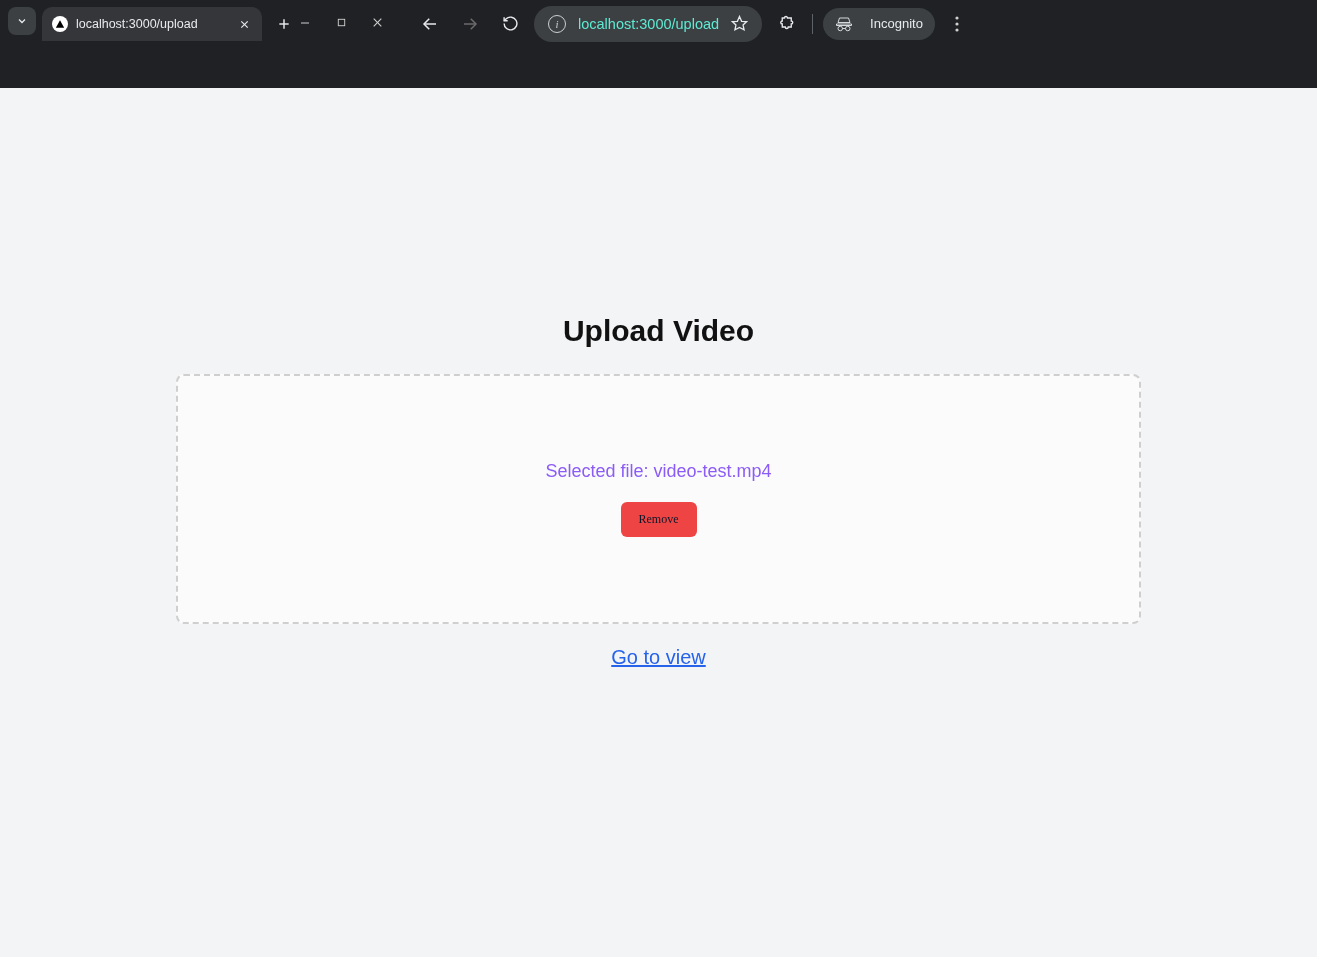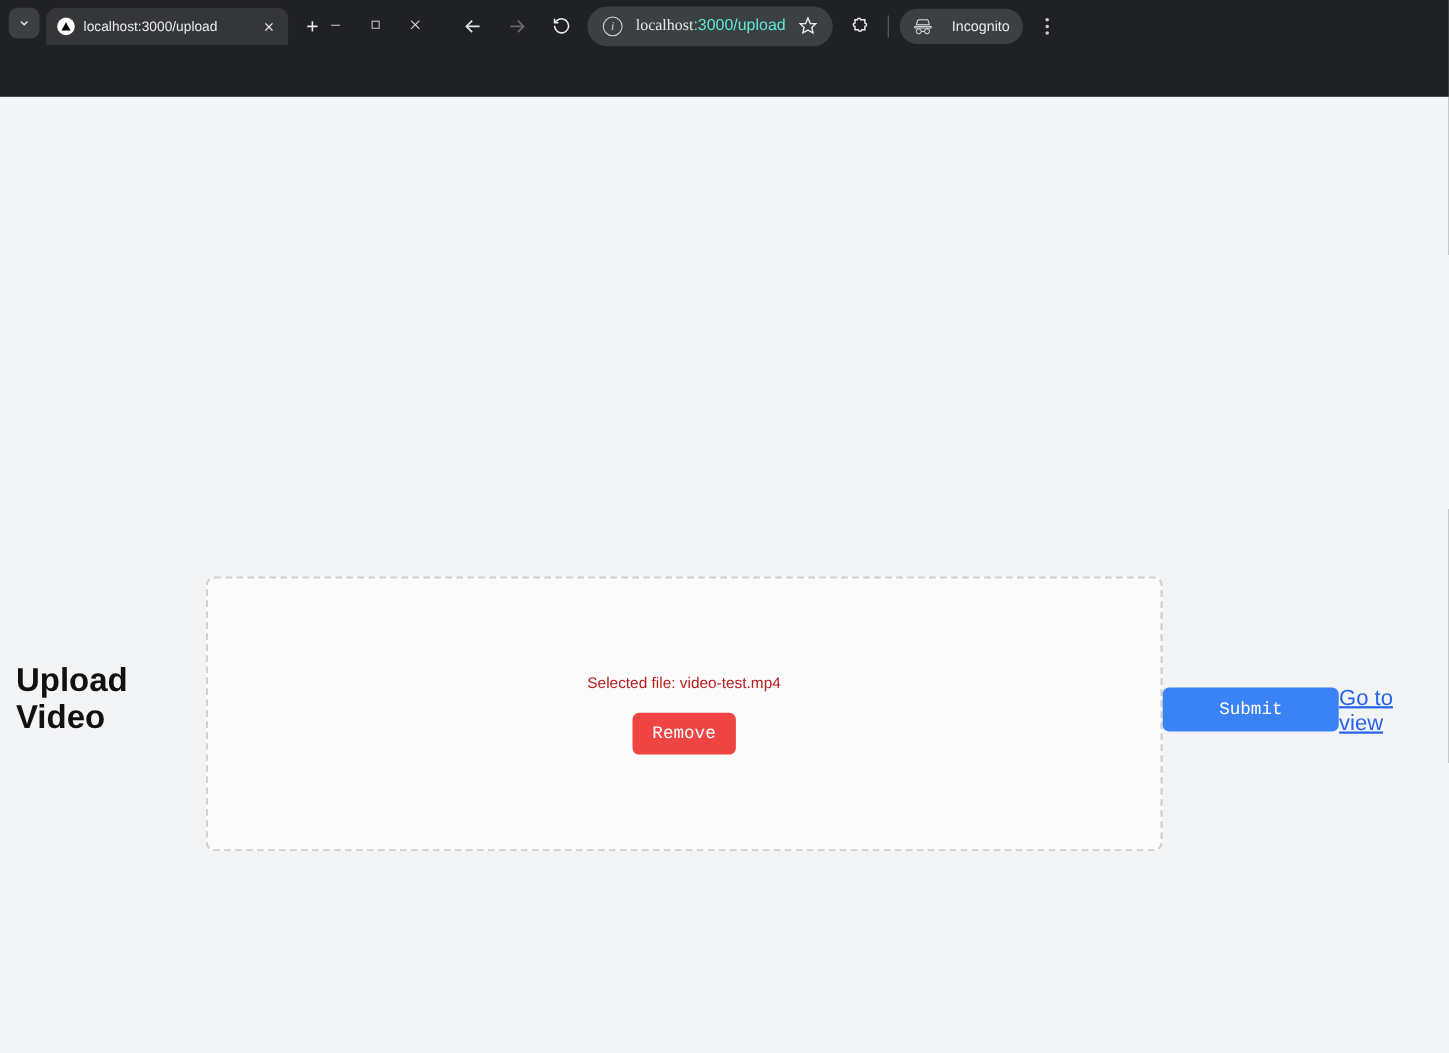--- a/index.html
+++ b/index.html
@@ -17,35 +17,35 @@
   .newtab { width: 28px; height: 28px; margin: 0 0 3px 8px; display:flex; align-items:center; justify-content:center; color:#e8eaed; font-size:18px; }
   .window-controls { margin-left: auto; display: flex; gap: 22px; padding: 0 20px 12px 0; color:#cfcfcf; }
   .window-controls span { width: 14px; text-align:center; font-size:14px; display:inline-flex; align-items:center; justify-content:center;}
 
   .toolbar { height: 47px; display: flex; align-items: center; padding: 0 10px; gap: 8px; }
   .nav-btn { width: 32px; height: 32px; display:flex; align-items:center; justify-content:center; color:#cfcfcf; border-radius:50%; }
   .nav-btn.disabled { color:#6b6b6b; }
   .addr { flex: 1; height: 36px; background: #3c4043; border-radius: 18px; display:flex; align-items:center; padding: 0 14px; color:#e8eaed; gap:12px; }
   .addr .info-icon { width:18px; height:18px; border:1.5px solid #cfcfcf; border-radius:50%; display:flex; align-items:center; justify-content:center; font-size:11px; color:#cfcfcf; font-family: Georgia, serif; font-style: italic;}
   .addr .url { font-size: 14.5px; white-space: nowrap; }
-  .addr .url .host { color:#e5e5e5;font-family:Liberation Serif, serif; }
+  .addr .url .host { color:#5eead4; }
   .addr .url .rest { color:#5eead4; }
   .addr .star { margin-left:auto; color:#cfcfcf; font-size:16px; }
   .ext-btn { width: 32px; height: 32px; display:flex; align-items:center; justify-content:center; color:#cfcfcf; }
   .divider { width:1px; height:20px; background:#5f6368; margin:0 2px; }
   .incog-chip { height: 32px; background:#3c4043; border-radius:16px; display:flex; align-items:center; padding:0 12px; gap:17px; color:#e8eaed; font-size:13px; }
   .kebab { width: 28px; height: 32px; display:flex; align-items:center; justify-content:center; color:#cfcfcf; font-size:18px; letter-spacing:0; }
 
   
   .viewport { position: absolute; top: 88px; left: 0; right: 0; bottom: 0; background: #f3f4f6; display:flex; justify-content:center;}
-  .page { width: 100%; max-width: 1288px; padding-top: 226px; display:flex; align-items:center; }
+  .page { width: 100%; max-width: 1288px; padding-top: 226px; display:flex; flex-direction:column; align-items:center; }
   .page h1 { font-size: 30px; font-weight: 700; color:#111; }
   .dropzone { margin-top: 26px; width: 965px; height: 250px; border: 2px dashed #cfcfcf; border-radius: 8px; background:#fbfbfc; display:flex; flex-direction:column; align-items:center; justify-content:center; gap:20px; }
-  .selected { color:#b91c1c; font-size: 14px; }
-  .btn { border:none; border-radius:6px; color:#ffffff; font-size:16px; padding:10px 18px; cursor:pointer; font-family:Liberation Mono, monospace; }
+  .selected { color:#8b5cf6; font-size: 18px; }
+  .btn { border:none; border-radius:6px; color:#0f172a; font-size:12px; padding:10px 18px; cursor:pointer; font-family:Liberation Serif, serif; }
   .btn-remove { background:#ef4444; }
   .btn-submit { margin-top: 18px; width: 174px; height: 40px; background:#3b82f6; display:flex; align-items:center; justify-content:center; }
   .view-link { margin-top: 22px; color:#2563eb; font-size:20px; text-decoration: underline; }
 
   svg { display:block; }
 </style>
 </head>
 <body>
 
 <div class="chrome">
@@ -149,16 +149,15 @@
 
 <div class="viewport">
   <div class="page">
     <h1>Upload Video</h1>
     <div class="dropzone">
       <div class="selected">
         <span>Selected file: </span><span>video-test.mp4</span>
       </div>
       <button class="btn btn-remove">Remove</button>
     </div>
-    <button class="btn btn-submit">Submit</button>
     <a href="#" class="view-link">Go to view</a>
   </div>
 </div>
 
 </body></html>

